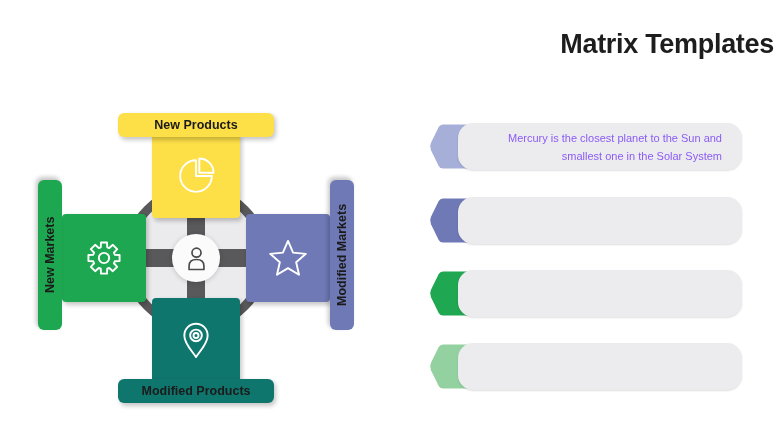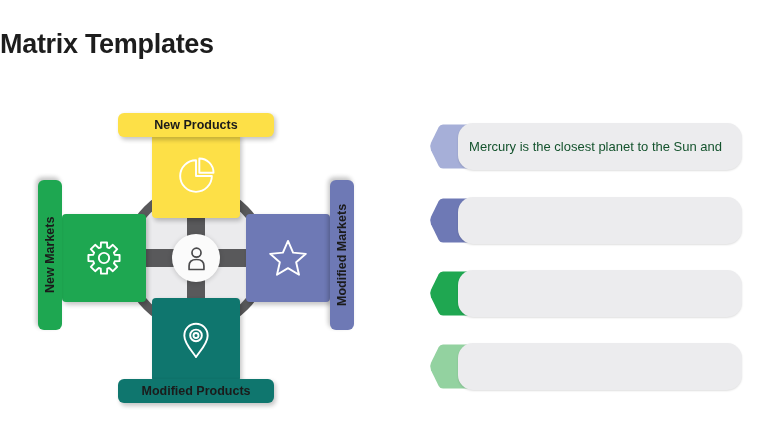--- a/index.html
+++ b/index.html
@@ -3,21 +3,21 @@
 <meta charset="utf-8">
 <style>
   html,body{margin:0;padding:0;}
   body{
     width:783px;height:440px;position:relative;background:#ffffff;overflow:hidden;
     font-family:"Liberation Sans","DejaVu Sans",sans-serif;
   }
   .abs{position:absolute;}
   
   .title{
-    left:0;top:29px;width:774px;text-align:left;
+    left:0;top:29px;width:774px;text-align:right;
     font-size:27px;font-weight:700;color:#1d1d1d;letter-spacing:-.3px;margin:0;
   }
   
   .ring{
     left:123px;top:185px;width:146px;height:146px;border-radius:50%;
     border:9px solid #59595b;background:#ebebed;box-sizing:border-box;
   }
   .arm{background:#59595b;border-radius:9px;}
   .arm-v{left:187px;top:198px;width:18px;height:120px;}
   .arm-h{left:136px;top:249px;width:120px;height:18px;}
@@ -46,21 +46,21 @@
     display:flex;align-items:center;justify-content:center;
   }
   .qicon{stroke:#ffffff;fill:none;stroke-width:2.3;stroke-linejoin:round;stroke-linecap:round;}
   .picon{stroke:#4b4b4d;fill:none;stroke-width:2.6;stroke-linejoin:round;stroke-linecap:round;}
   
   .card{
     left:458px;width:284px;height:47px;background:#ececee;border-radius:15px;
     display:flex;flex-direction:column;justify-content:center;align-items:flex-end;
     padding-right:20px;box-sizing:border-box;box-shadow:0 1px 2px rgba(0,0,0,.13);
   }
-  .card span{font-size:13px;line-height:18px;color:#14532d;text-align:right;display:block;}
+  .card span{font-size:11px;line-height:18px;color:#8b5cf6;text-align:right;display:block;}
   .card-arrow{left:427px;width:44px;height:47px;}
   .t0{top:123px;} .t1{top:197px;} .t2{top:270px;} .t3{top:343px;}
 </style>
 </head>
 <body>
 
 <h1 class="abs title">Matrix Templates</h1>
 
 <div class="abs ring"></div>
 <div class="abs arm arm-v"></div>
@@ -109,20 +109,21 @@
     <circle cx="24" cy="15" r="7"></circle>
     <path d="M12.5,41 L12.5,35.5 C12.5,28.8 17.3,25.5 24,25.5 C30.7,25.5 35.5,28.8 35.5,35.5 L35.5,41 Z"></path>
   </svg>
 </div>
 
 <svg class="abs card-arrow t0" viewBox="0 0 44 47">
   <path d="M44,1.5 H16 Q13,1.5 11.7,4 L4,19.8 Q2.2,23.5 4,27.2 L11.7,43 Q13,45.5 16,45.5 H44 Z" fill="#a6afd8"></path>
 </svg>
 <div class="abs card t0">
   <span>Mercury is the closest planet to the Sun and</span>
+  <span>smallest one in the Solar System</span>
 </div>
 
 <svg class="abs card-arrow t1" viewBox="0 0 44 47">
   <path d="M44,1.5 H16 Q13,1.5 11.7,4 L4,19.8 Q2.2,23.5 4,27.2 L11.7,43 Q13,45.5 16,45.5 H44 Z" fill="#6e79b5"></path>
 </svg>
 <div class="abs card t1">
 </div>
 
 <svg class="abs card-arrow t2" viewBox="0 0 44 47">
   <path d="M44,1.5 H16 Q13,1.5 11.7,4 L4,19.8 Q2.2,23.5 4,27.2 L11.7,43 Q13,45.5 16,45.5 H44 Z" fill="#1fa751"></path>

